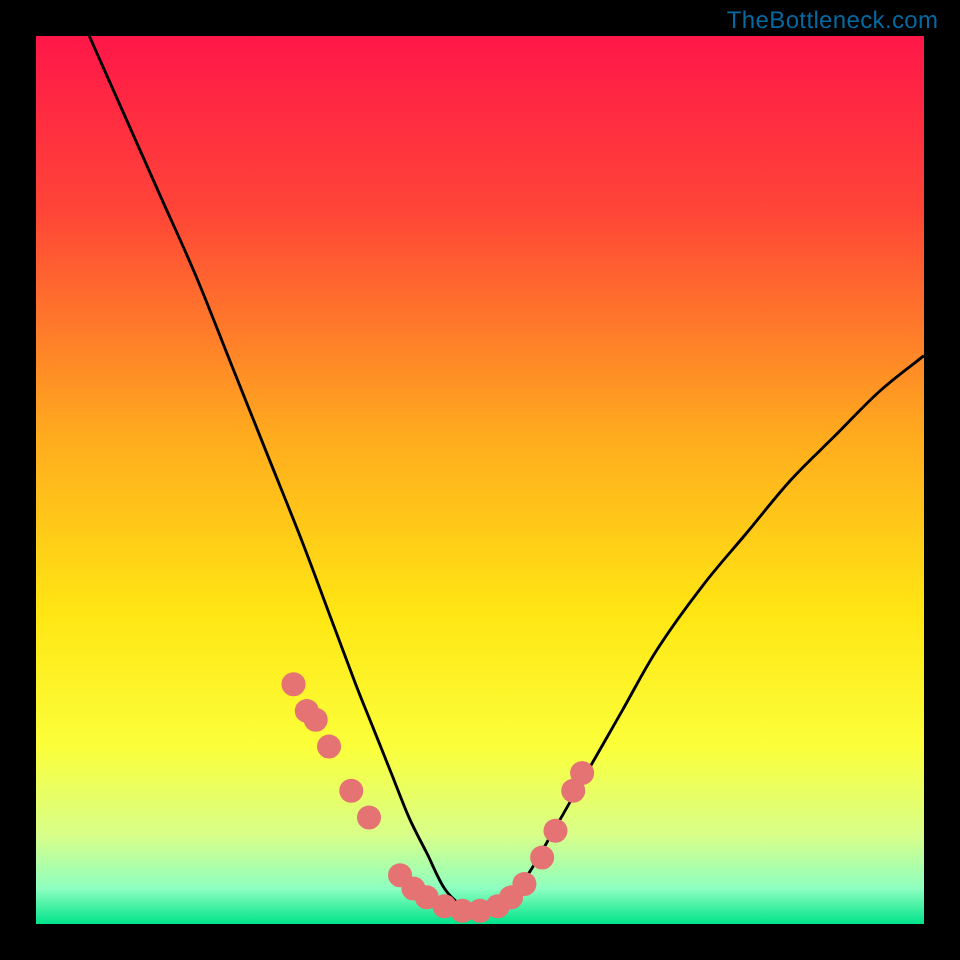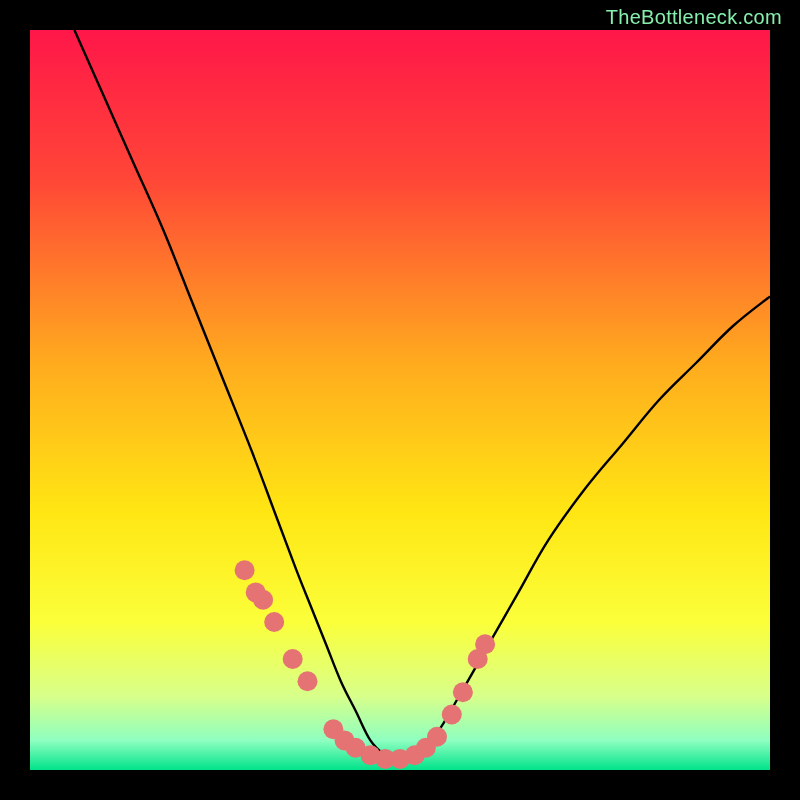--- a/index.html
+++ b/index.html
@@ -27,21 +27,21 @@
   .curve-svg {
     position: absolute;
     inset: 0;
     width: 100%;
     height: 100%;
   }
   .watermark {
     position: absolute;
     top: 6px;
     right: 18px;
-    color: #86efac;
+    color: #0369a1;
     font-size: 20px;
     font-weight: 500;
     letter-spacing: 0.3px;
   }
 </style>
 </head>
 <body>
 
 <div class="watermark">TheBottleneck.com</div>
 

